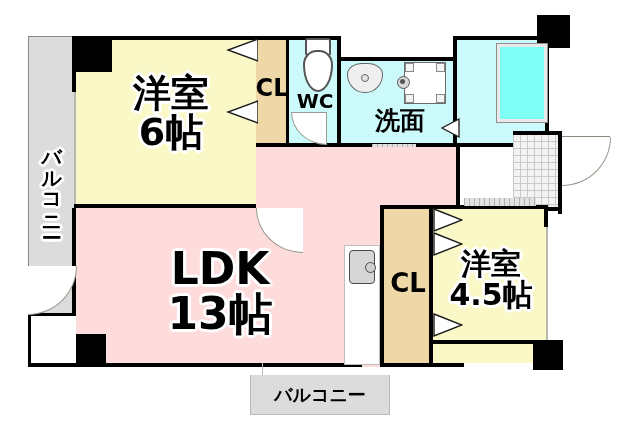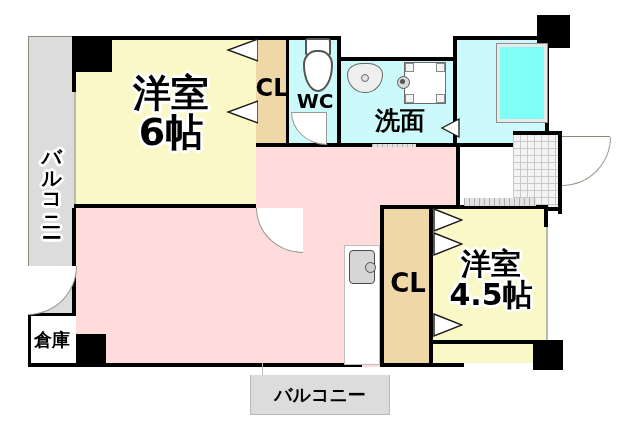--- a/index.html
+++ b/index.html
@@ -259,35 +259,36 @@
 
   <div class="room fill-ldk" style="left:76px; top:208px; width:384px; height:159px;"></div>
   <div class="room fill-ldk" style="left:341px; top:147px; width:119px; height:62px;"></div>
   <div class="room fill-ldk" style="left:256px; top:147px; width:88px; height:62px;"></div>
 
   <div class="wall" style="left:72px; top:208px; width:4px; height:159px;"></div>
   <div class="wall" style="left:72px; top:363px; width:290px; height:4px;"></div>
   <div class="wall" style="left:380px; top:363px; width:84px; height:4px;"></div>
   <div class="wall" style="left:456px; top:147px; width:4px; height:64px;"></div>
 
+  <div class="label" style="left:130px; top:237px; width:180px; height:110px; font-size:44px; flex-direction:column;">LDK
+13帖</div>
 
   <div class="arc" style="left:256px; top:208px; width:46px; height:44px; border-radius:0 0 0 100%; border-top:none; border-right:none;"></div>
 
   <div class="kitchen-box" style="left:344px; top:245px; width:34px; height:118px;"></div>
   <div class="sink-unit" style="left:349px; top:250px; width:24px; height:32px;"></div>
   <div class="sink-faucet" style="left:365px; top:262px;"></div>
 
   <div class="room fill-black" style="left:76px; top:334px; width:30px; height:30px;"></div>
 
   <div class="room fill-white" style="left:28px; top:313px; width:48px; height:53px;"></div>
   <div class="wall" style="left:28px; top:313px; width:3px; height:53px;"></div>
   <div class="wall" style="left:28px; top:363px; width:48px; height:4px;"></div>
   <div class="wall" style="left:28px; top:313px; width:48px; height:3px;"></div>
   <div class="arc" style="left:28px; top:266px; width:48px; height:48px; border-radius:0 0 100% 0; border-top:none; border-left:none;"></div>
-  <div class="label plain" style="left:30px; top:318px; width:44px; height:44px; font-size:18px; flex-direction:column;">倉庫</div>
 
   <div class="room fill-closet" style="left:384px; top:205px; width:48px; height:158px;"></div>
   <div class="wall" style="left:384px; top:205px; width:48px; height:4px;"></div>
   <div class="wall" style="left:380px; top:205px; width:4px; height:158px;"></div>
   <div class="wall" style="left:429px; top:205px; width:4px; height:158px;"></div>
   <div class="label plain" style="left:386px; top:252px; width:44px; height:62px; font-size:26px; flex-direction:column;">CL</div>
 
   <div class="room fill-washitsu" style="left:433px; top:205px; width:115px; height:158px;"></div>
   <div class="wall" style="left:433px; top:205px; width:115px; height:4px;"></div>
   <div class="greyline" style="left:546px; top:226px; width:2px; height:118px;"></div>

